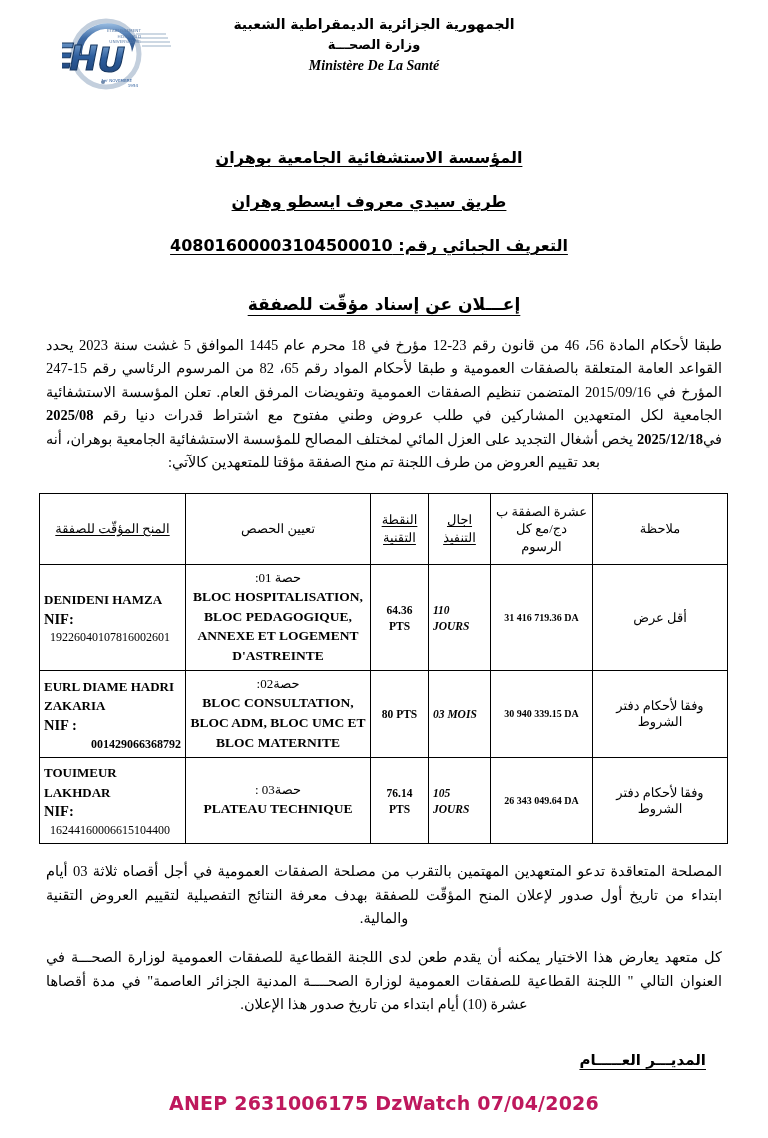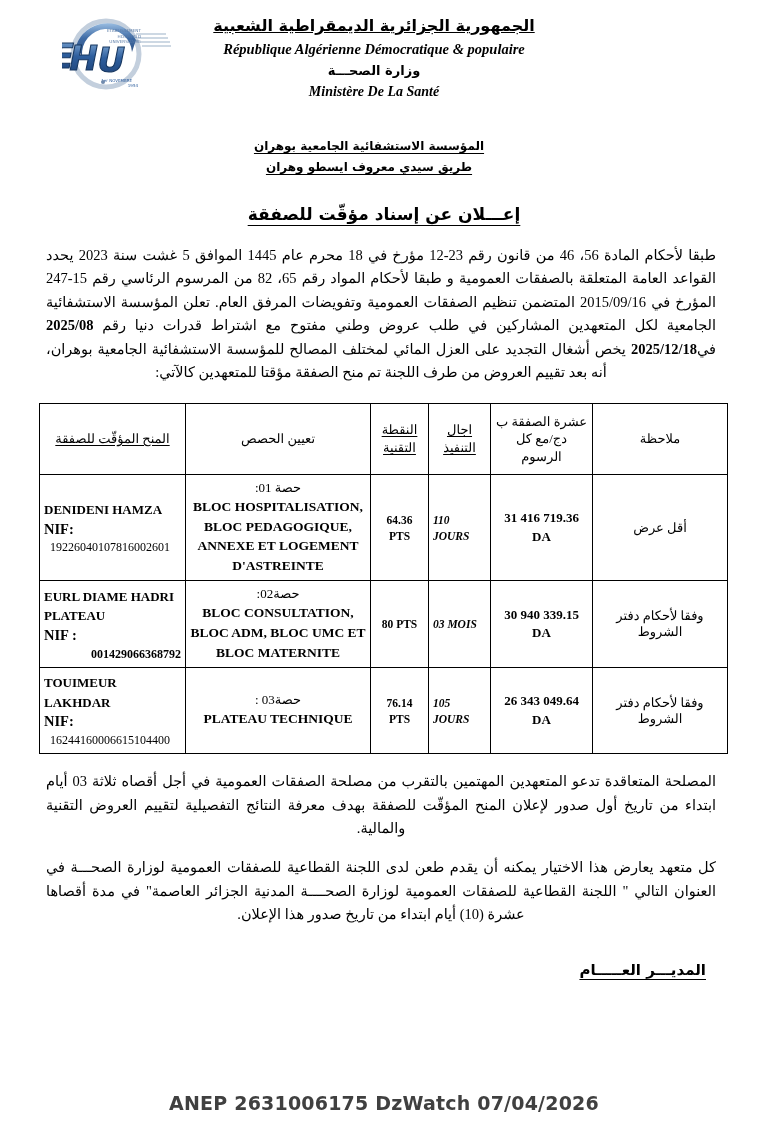--- a/index.html
+++ b/index.html
@@ -36,26 +36,25 @@
     top: 12px;
     width: 112px;
     height: 84px;
   }
   .republic-block {
     text-align: center;
     padding-right: 20px;
   }
   .rep-ar-1 {
     font-family: "DejaVu Sans", sans-serif;
-    font-size: 16px;
+    font-size: 14px;
     font-weight: bold;
     letter-spacing: 0.5px;
     line-height: 1.5;
     direction: rtl;
-    text-decoration: underline;
   }
   .rep-fr-1 {
     font-family: "Liberation Serif", serif;
     font-size: 14.5px;
     font-weight: bold;
     font-style: italic;
     direction: ltr;
     line-height: 1.6;
   }
   .rep-ar-2 {
@@ -78,26 +77,26 @@
   
   .institution {
     margin-top: 12px;
     text-align: center;
     direction: rtl;
     padding-right: 30px;
   }
   .institution div {
     font-family: "DejaVu Sans", sans-serif;
     font-weight: bold;
-    font-size: 12px;
+    font-size: 16px;
     line-height: 1.75;
     text-decoration: underline;
     text-underline-offset: 3px;
     display: inline-block;
-    margin: 0 auto;
+    margin: 8px auto;
     text-align: right;
   }
   .inst-line-wrap { display: block; }
 
   
   .doc-title-wrap {
     text-align: center;
     margin-top: 26px;
     direction: rtl;
   }
@@ -112,21 +111,21 @@
   }
 
   
   .para {
     direction: rtl;
     text-align: justify;
     text-align-last: center;
     font-family: "Liberation Serif", serif;
     font-size: 14.5px;
     line-height: 1.62;
-    margin: 16px 12px 0 6px;
+    margin: 16px 6px 0 6px;
   }
   .para.intro { margin-top: 20px; }
   .para b { font-weight: bold; }
 
   
   table.award {
     direction: rtl;
     width: 688px;
     margin: 18px auto 0 auto;
     border-collapse: collapse;
@@ -163,21 +162,21 @@
   col.c-award  { width: 146px; }
 
   td.remark {
     text-align: center;
     font-family: "DejaVu Sans", sans-serif;
     font-size: 13px;
     font-weight: normal;
   }
   td.amount {
     text-align: center;
-    font-size: 13px;
+    font-size: 10px;
     font-weight: bold;
     line-height: 1.4;
     direction: ltr;
   }
   td.delay {
     text-align: left;
     font-size: 11.5px;
     font-weight: bold;
     font-style: italic;
     font-family: "DejaVu Sans", sans-serif;
@@ -321,32 +320,34 @@
         <g fill="#2f5f9e" font-family="DejaVu Sans, sans-serif" font-size="4">
           <text x="70" y="70">1er NOVEMBRE</text>
           <text x="76" y="75">1954</text>
         </g>
         <circle cx="41" cy="70" r="2" fill="#6f8aad"></circle>
       </svg>
     </div>
 
     <div class="republic-block">
       <div class="rep-ar-1">الجمهورية الجزائرية الديمقراطية الشعبية</div>
-      <div class="rep-fr-1">République Algérienne Démocratique &amp; populaire</div>
       <div class="rep-ar-2">وزارة الصحـــة</div>
       <div class="rep-fr-2">Ministère De La Santé</div>
     </div>
   </div>
 
   <div class="institution">
     <span class="inst-line-wrap">
       <div>المؤسسة الاستشفائية الجامعية بوهران</div>
     </span>
     <span class="inst-line-wrap">
       <div>طريق سيدي معروف ايسطو وهران</div>
+    </span>
+    <span class="inst-line-wrap">
+      <div>التعريف الجبائي رقم: 40801600003104500010</div>
     </span>
   </div>
 
   <div class="doc-title-wrap">
     <span class="doc-title">إعـــلان عن إسناد مؤقّت للصفقة</span>
   </div>
 
   <p class="para intro"><span>طبقا لأحكام المادة 56، 46 من قانون رقم 23-12 مؤرخ في 18 محرم عام 1445 الموافق 5 غشت سنة 2023 يحدد القواعد العامة المتعلقة بالصفقات العمومية و طبقا لأحكام المواد رقم 65، 82 من المرسوم الرئاسي رقم 15-247 المؤرخ في 2015/09/16 المتضمن تنظيم الصفقات العمومية وتفويضات المرفق العام. تعلن المؤسسة الاستشفائية الجامعية لكل المتعهدين المشاركين في طلب عروض وطني مفتوح مع اشتراط قدرات دنيا رقم </span><b>2025/08</b><span> في</span><b>2025/12/18</b><span> يخص أشغال التجديد على العزل المائي لمختلف المصالح للمؤسسة الاستشفائية الجامعية بوهران، أنه بعد تقييم العروض من طرف اللجنة تم منح الصفقة مؤقتا للمتعهدين كالآتي:</span></p>
 
   <table class="award">
@@ -389,21 +390,21 @@
       <tr>
         <td class="remark">وفقا لأحكام دفتر الشروط</td>
         <td class="amount">30 940 339.15 DA</td>
         <td class="delay">03 MOIS</td>
         <td class="points">80 PTS</td>
         <td class="lots">
           <span class="lot-num">حصة02:</span>
           <span class="lot-desc">BLOC CONSULTATION, BLOC ADM, BLOC UMC ET BLOC MATERNITE</span>
         </td>
         <td class="awardee">
-          <span class="aw-name">EURL DIAME HADRI PLATEAU</span>
+          <span class="aw-name">EURL DIAME HADRI ZAKARIA</span>
           <span class="aw-nif-label">NIF :</span>
           <span class="aw-nif-value upright">001429066368792</span>
         </td>
       </tr>
 
       <tr>
         <td class="remark">وفقا لأحكام دفتر الشروط</td>
         <td class="amount">26 343 049.64 DA</td>
         <td class="delay">105 JOURS</td>
         <td class="points">76.14 PTS</td>
@@ -421,16 +422,16 @@
   </table>
 
   <p class="para">المصلحة المتعاقدة تدعو المتعهدين المهتمين بالتقرب من مصلحة الصفقات العمومية في أجل أقصاه ثلاثة 03 أيام ابتداء من تاريخ أول صدور لإعلان المنح المؤقّت للصفقة بهدف معرفة النتائج التفصيلية لتقييم العروض التقنية والمالية.</p>
   <p class="para">كل متعهد يعارض هذا الاختيار يمكنه أن يقدم طعن لدى اللجنة القطاعية للصفقات العمومية لوزارة الصحـــة في العنوان التالي " اللجنة القطاعية للصفقات العمومية لوزارة الصحــــة المدنية الجزائر العاصمة" في مدة أقصاها عشرة (10) أيام ابتداء من تاريخ صدور هذا الإعلان.</p>
 
   <div class="signature-wrap">
     <span class="signature">المديـــر العـــــام</span>
   </div>
 
   <div class="footer">
-    <span class="footer-text" style="color: #404040;">ANEP 2631006175 DzWatch 07/04/2026</span>
+    <span class="footer-text" style="color: #be185d;">ANEP 2631006175 DzWatch 07/04/2026</span>
   </div>
 
 </div>
 
 </body></html>

